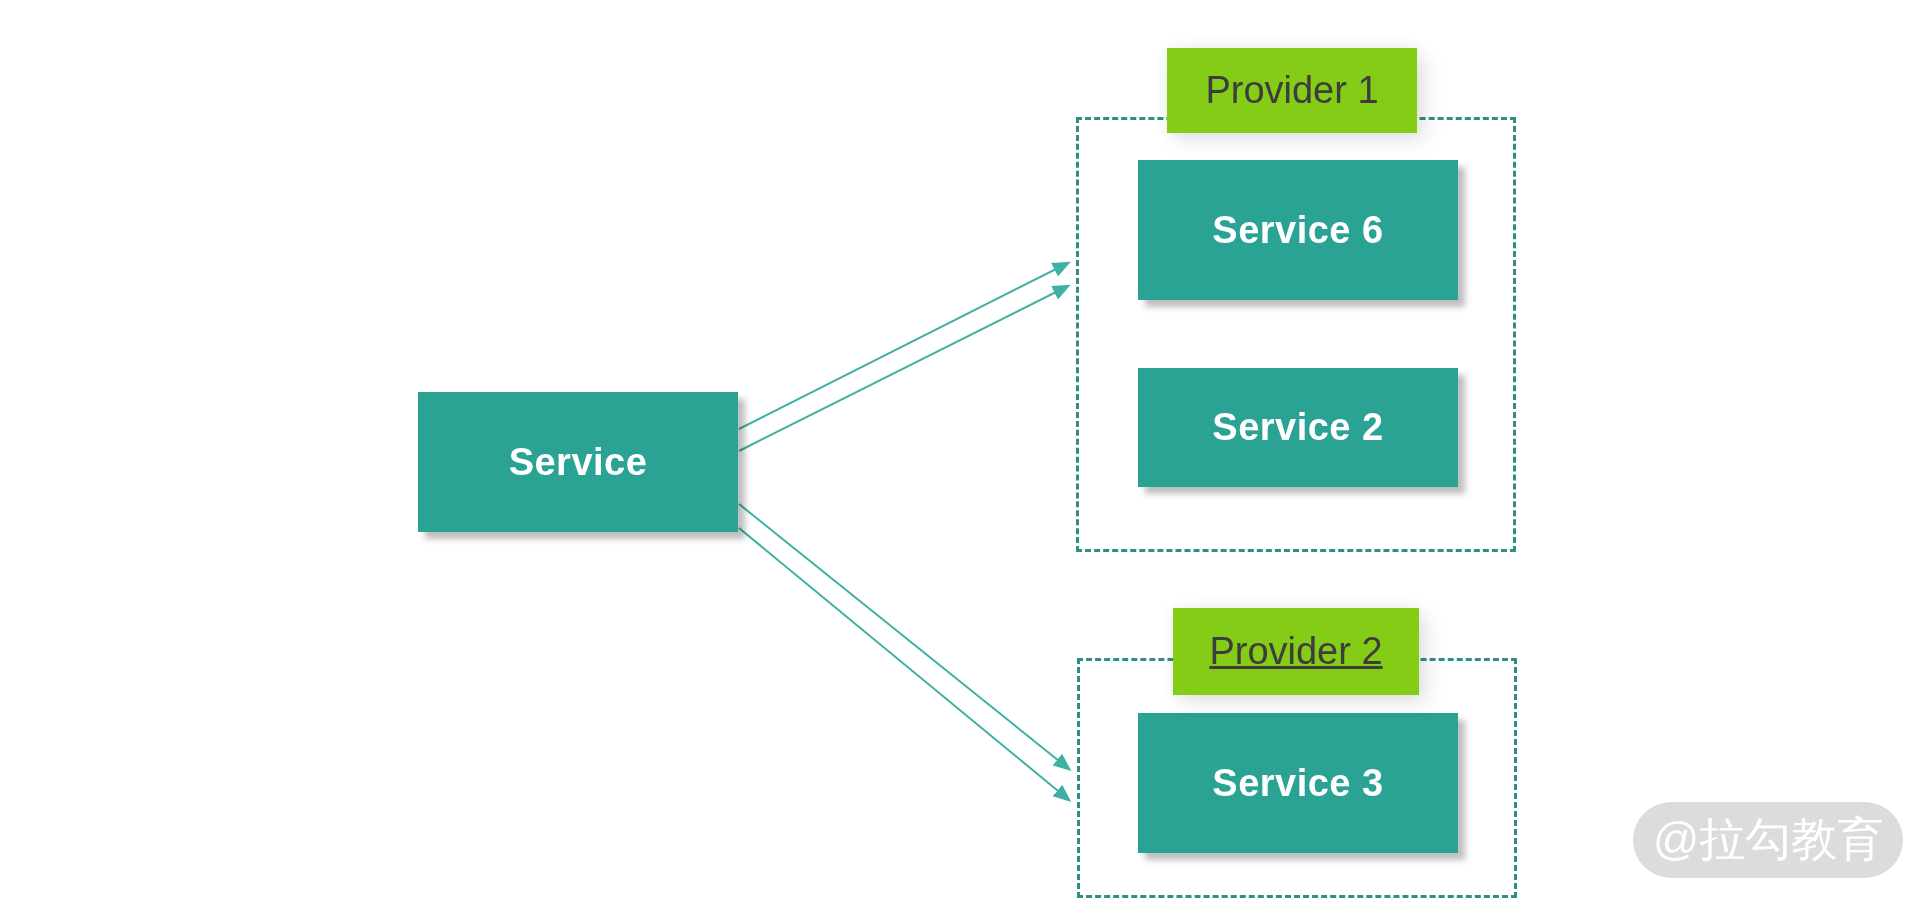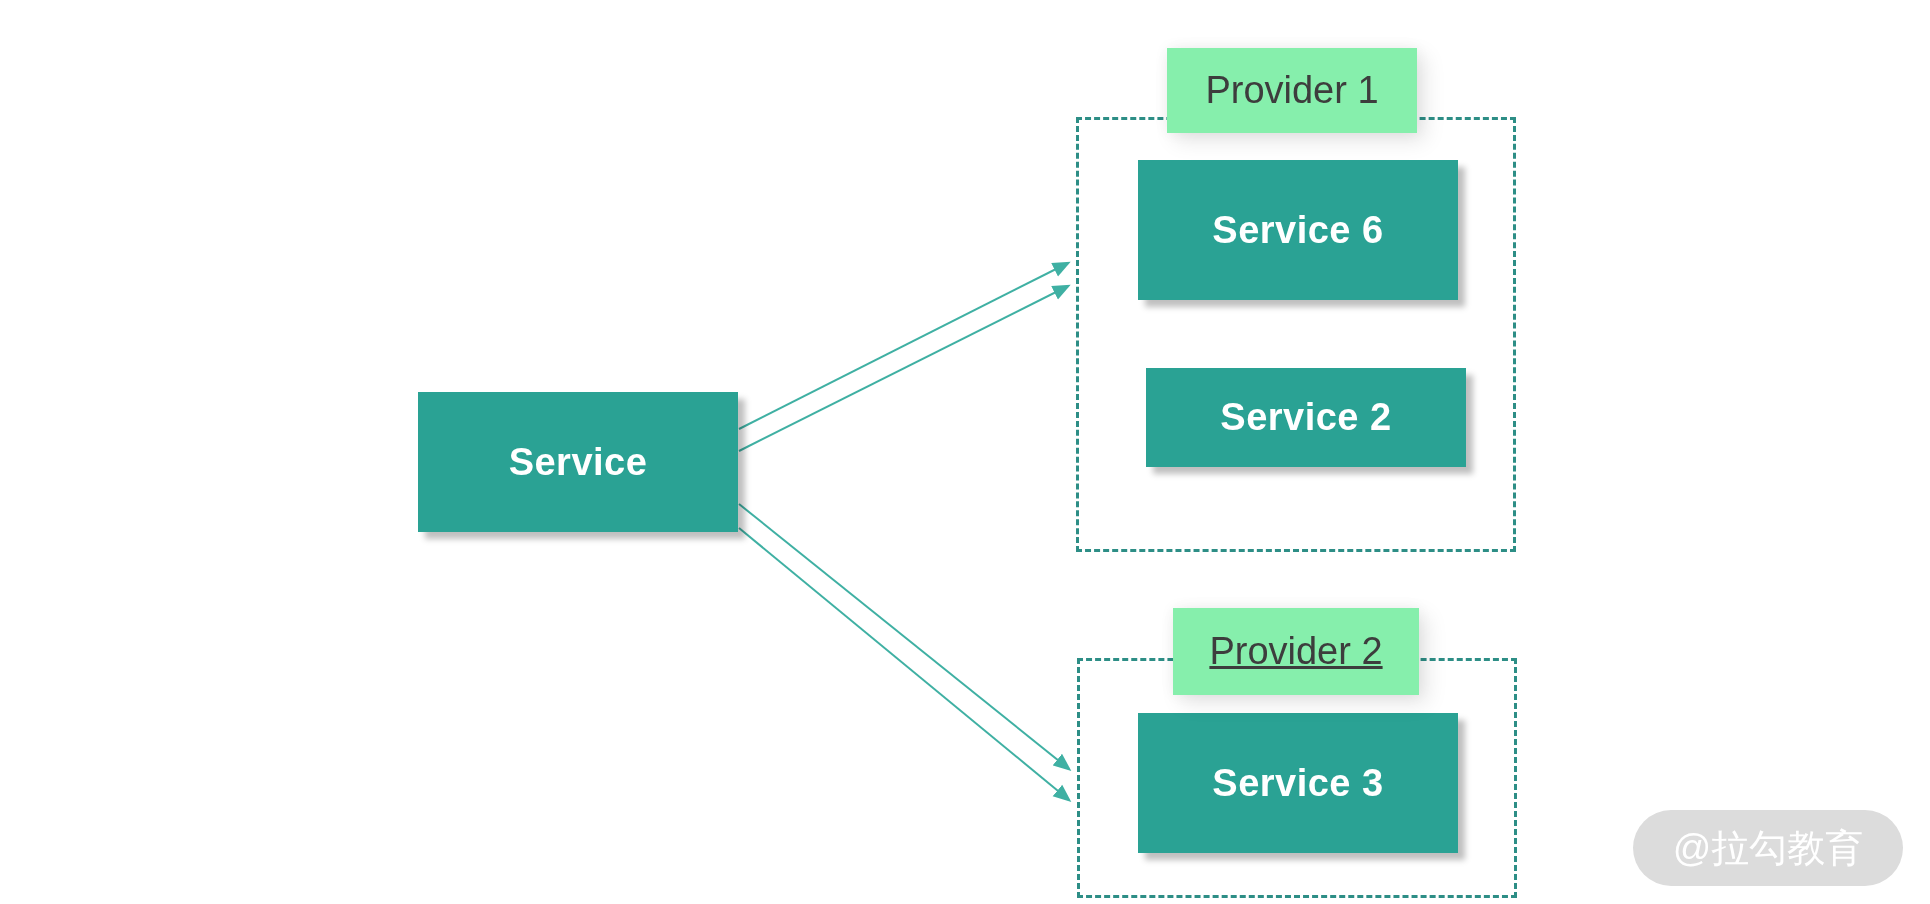--- a/index.html
+++ b/index.html
@@ -39,39 +39,39 @@
   .consumer-node { left: 418px; top: 392px; width: 320px; height: 140px; }
   .provider-box {
     position: absolute; z-index: 2;
     border: 3px dashed var(--dash-color);
     background: transparent;
   }
   .provider1-box { left: 1076px; top: 117px; width: 440px; height: 435px; }
   .provider2-box { left: 1077px; top: 658px; width: 440px; height: 240px; }
   .provider-label {
     position: absolute; z-index: 4;
-    background: #86efac;
+    background: #84cc16;
     color: var(--provider-text);
     display: flex; align-items: center; justify-content: center;
     font-size: 38px; font-weight: 400;
     box-shadow: 8px 8px 20px rgba(0,0,0,0.10), 0 0 14px rgba(0,0,0,0.06);
   }
   .provider1-label { left: 1167px; top: 48px; width: 250px; height: 85px; }
   .provider2-label { left: 1173px; top: 608px; width: 246px; height: 87px; text-decoration: underline; }
   .service1-node { left: 1138px; top: 160px; width: 320px; height: 140px; }
-  .service2-node { left: 1138px; top: 368px; width: 320px; height: 99px; margin-left: 8px; }
+  .service2-node { left: 1138px; top: 368px; width: 320px; height: 119px; }
   .service3-node { left: 1138px; top: 713px; width: 320px; height: 140px; text-align: right; }
   .watermark {
     position: absolute; z-index: 5;
     left: 1633px; top: 802px; width: 270px; height: 76px;
     background: var(--watermark-bg);
     border-radius: 38px;
     color: var(--watermark-text);
     display: flex; align-items: center; justify-content: center;
-    font-size: 38px; font-weight: 400; margin-top: 8px;
+    font-size: 46px; font-weight: 400;
   }
 </style>
 </head>
 <body>
 
 <div class="canvas">
 
   <svg class="arrows-layer" viewBox="0 0 1930 904" xmlns="http://www.w3.org/2000/svg">
     <defs>
       <marker id="arrow" viewBox="0 0 12 10" refX="10" refY="5" markerWidth="9" markerHeight="8" orient="auto-start-reverse">

